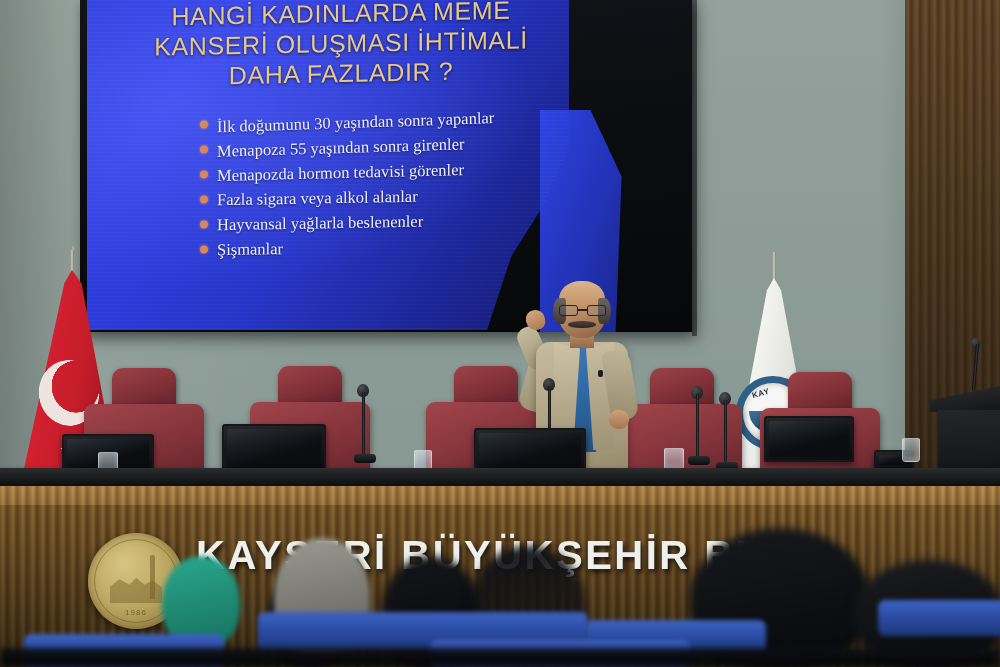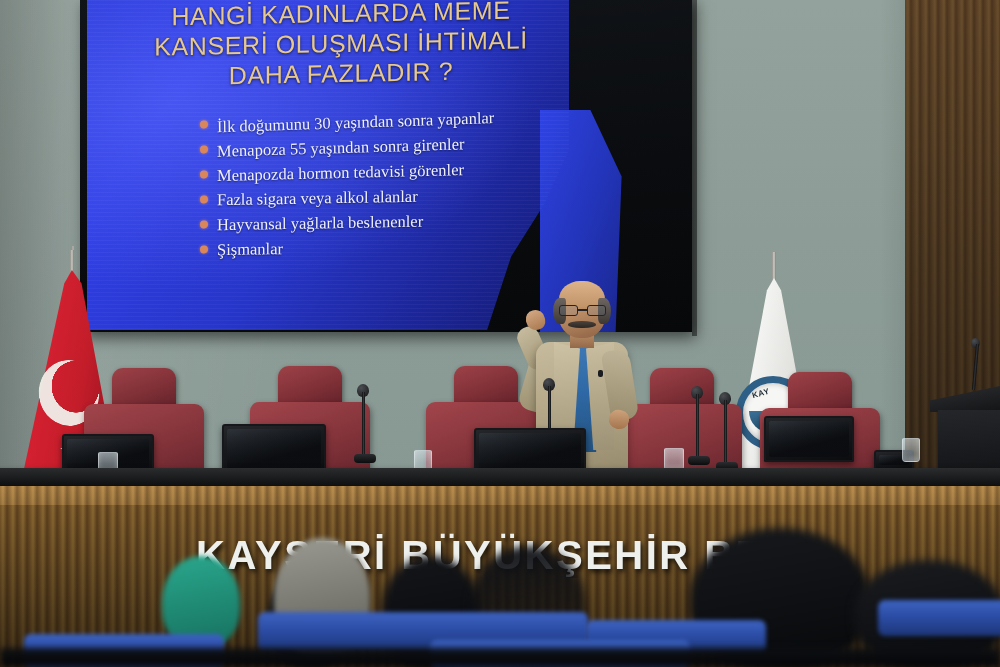--- a/index.html
+++ b/index.html
@@ -621,20 +621,26 @@
     <div class="podium-body"></div>
   </div>
 
   <div class="dais">
     <div class="dais-top"></div>
     <div class="dais-front"></div>
   </div>
 
   <div class="back-wood"></div>
 
+  <div class="emblem">
+    <div class="emblem-ring"></div>
+    <div class="emblem-mosque"></div>
+    <div class="emblem-minaret"></div>
+    <div class="emblem-year">1986</div>
+  </div>
 
   <div class="hall-sign">KAYSERİ BÜYÜKŞEHİR BEL</div>
 
   <div class="aud aud-blur" style="left:162px; top:556px; width:78px; height:92px;
        background:linear-gradient(170deg,#2aa78d,#16705e);"></div>
 
   <div class="aud aud-blur" style="left:268px; top:566px; width:86px; height:101px;
        background:linear-gradient(170deg,#1b1d21,#08090b);"></div>
 
   <div class="aud aud-blur" style="left:274px; top:538px; width:96px; height:118px;

